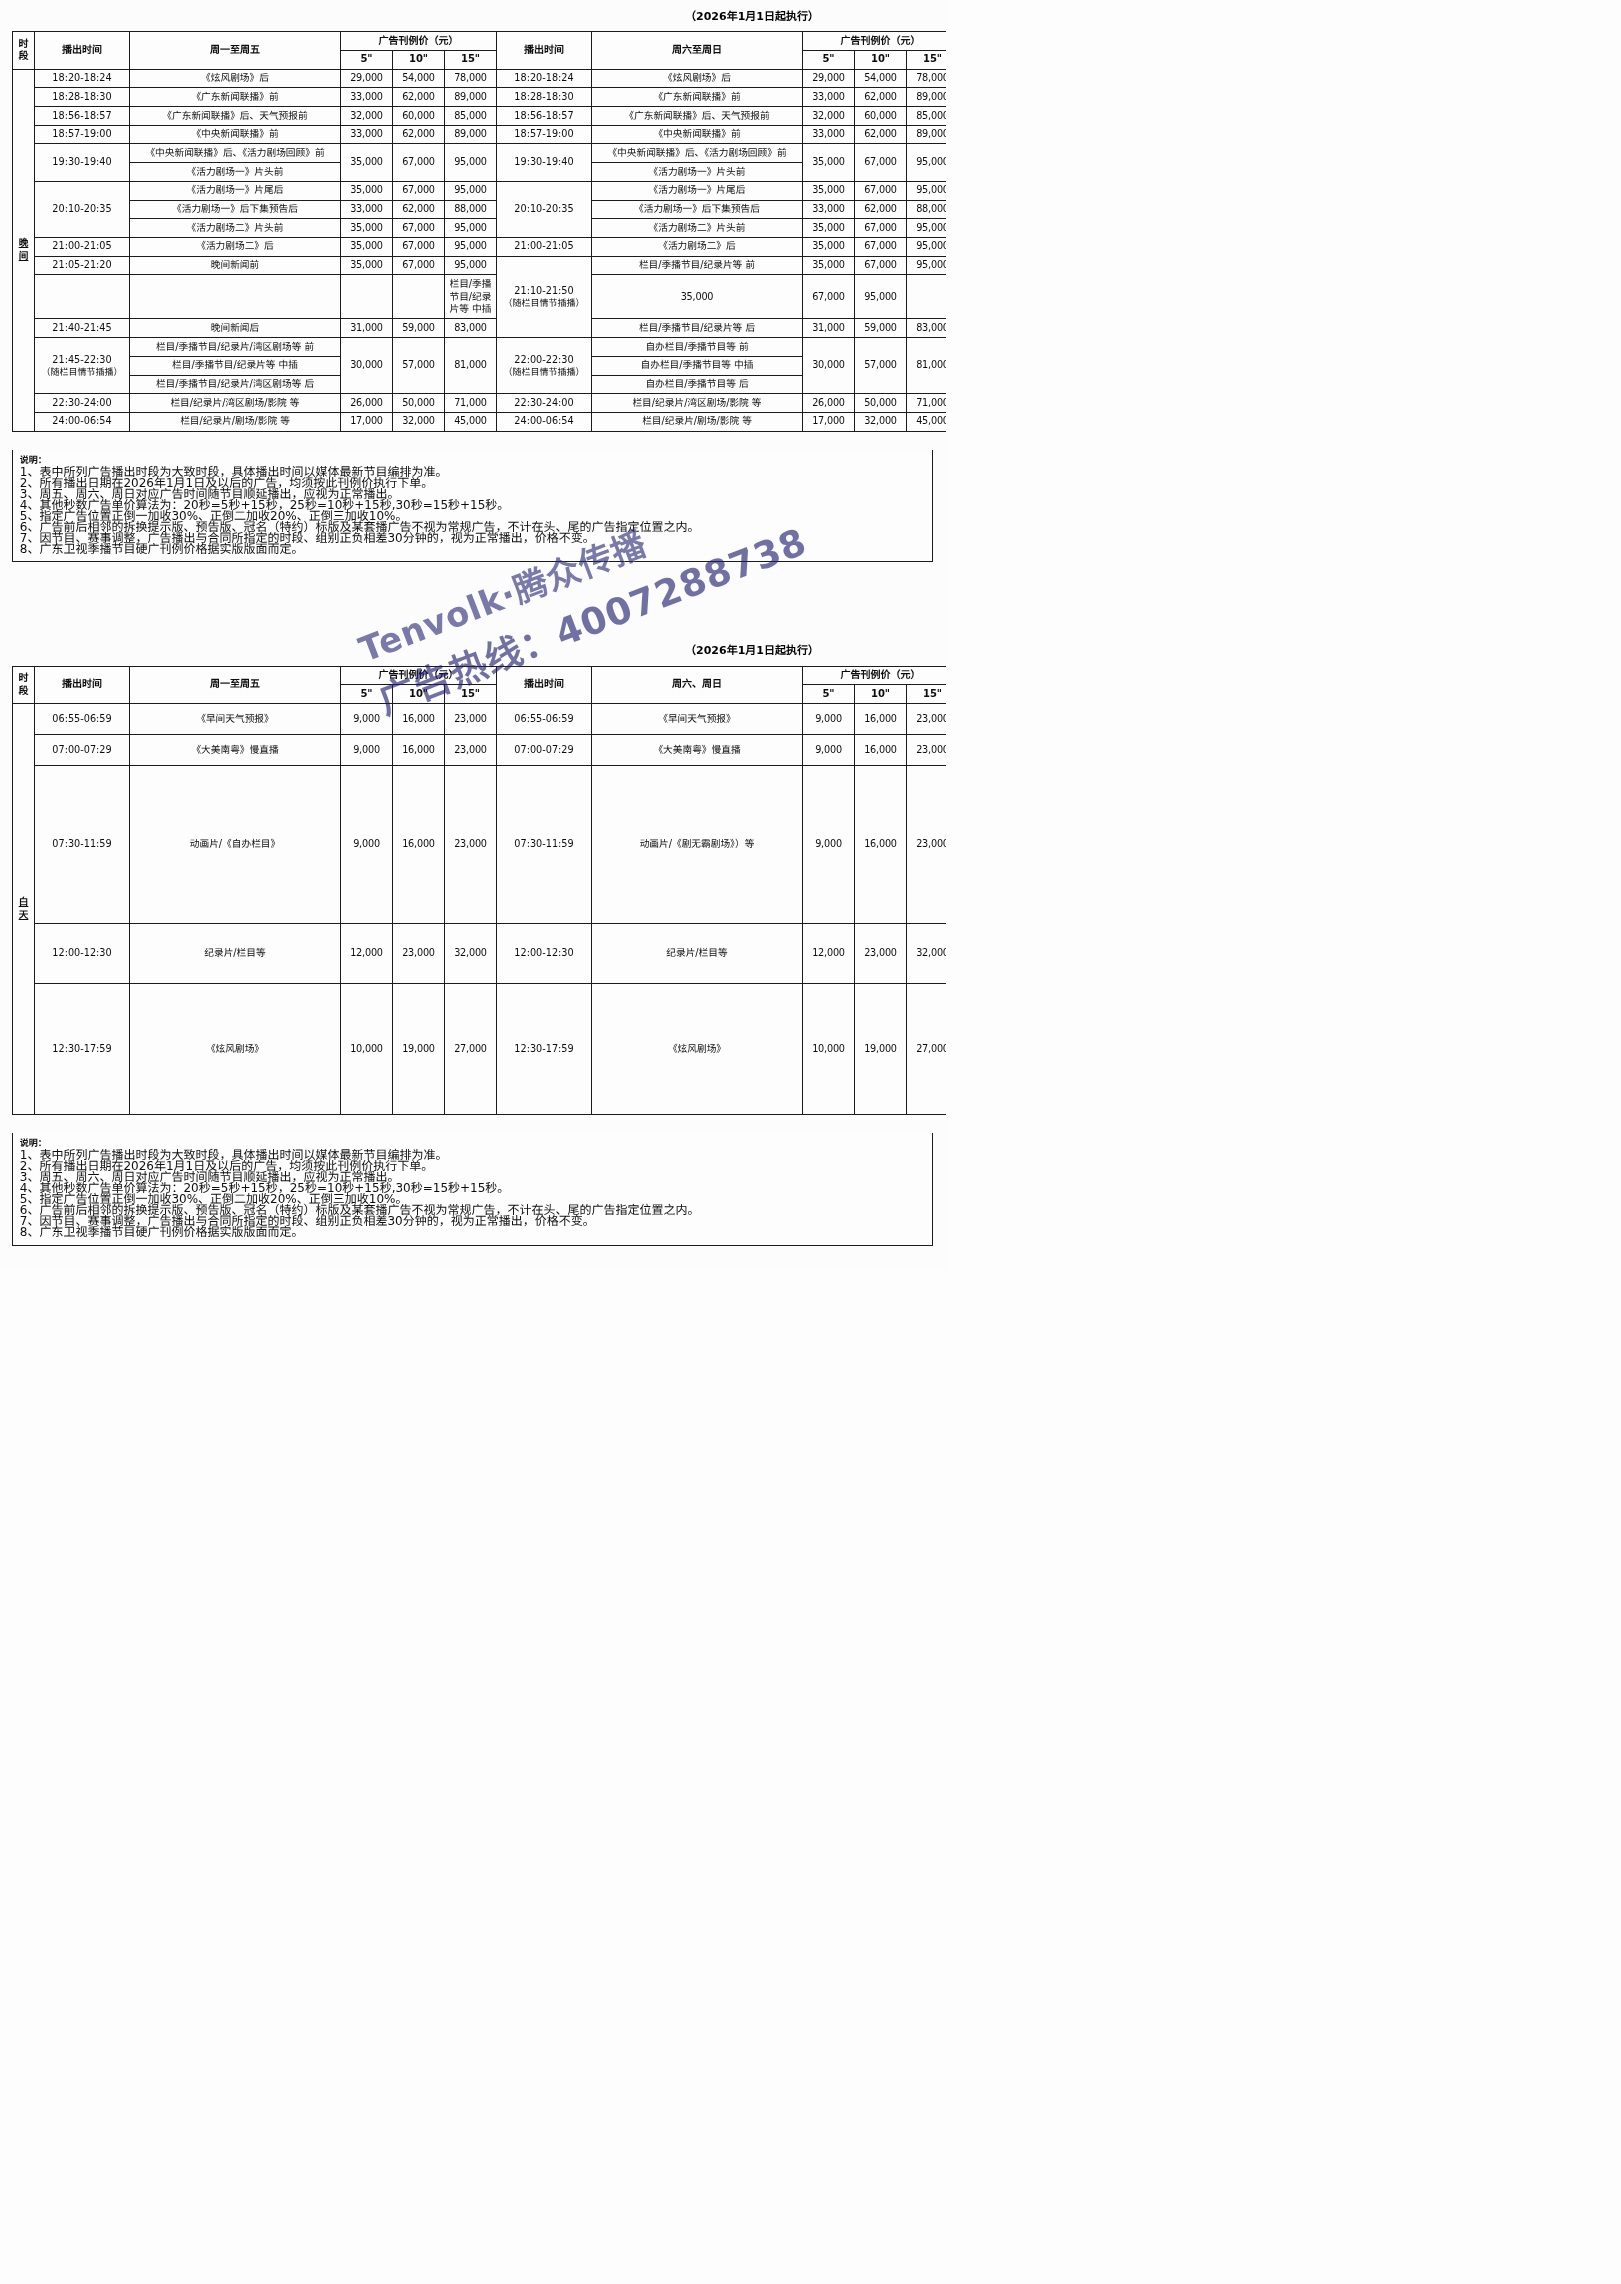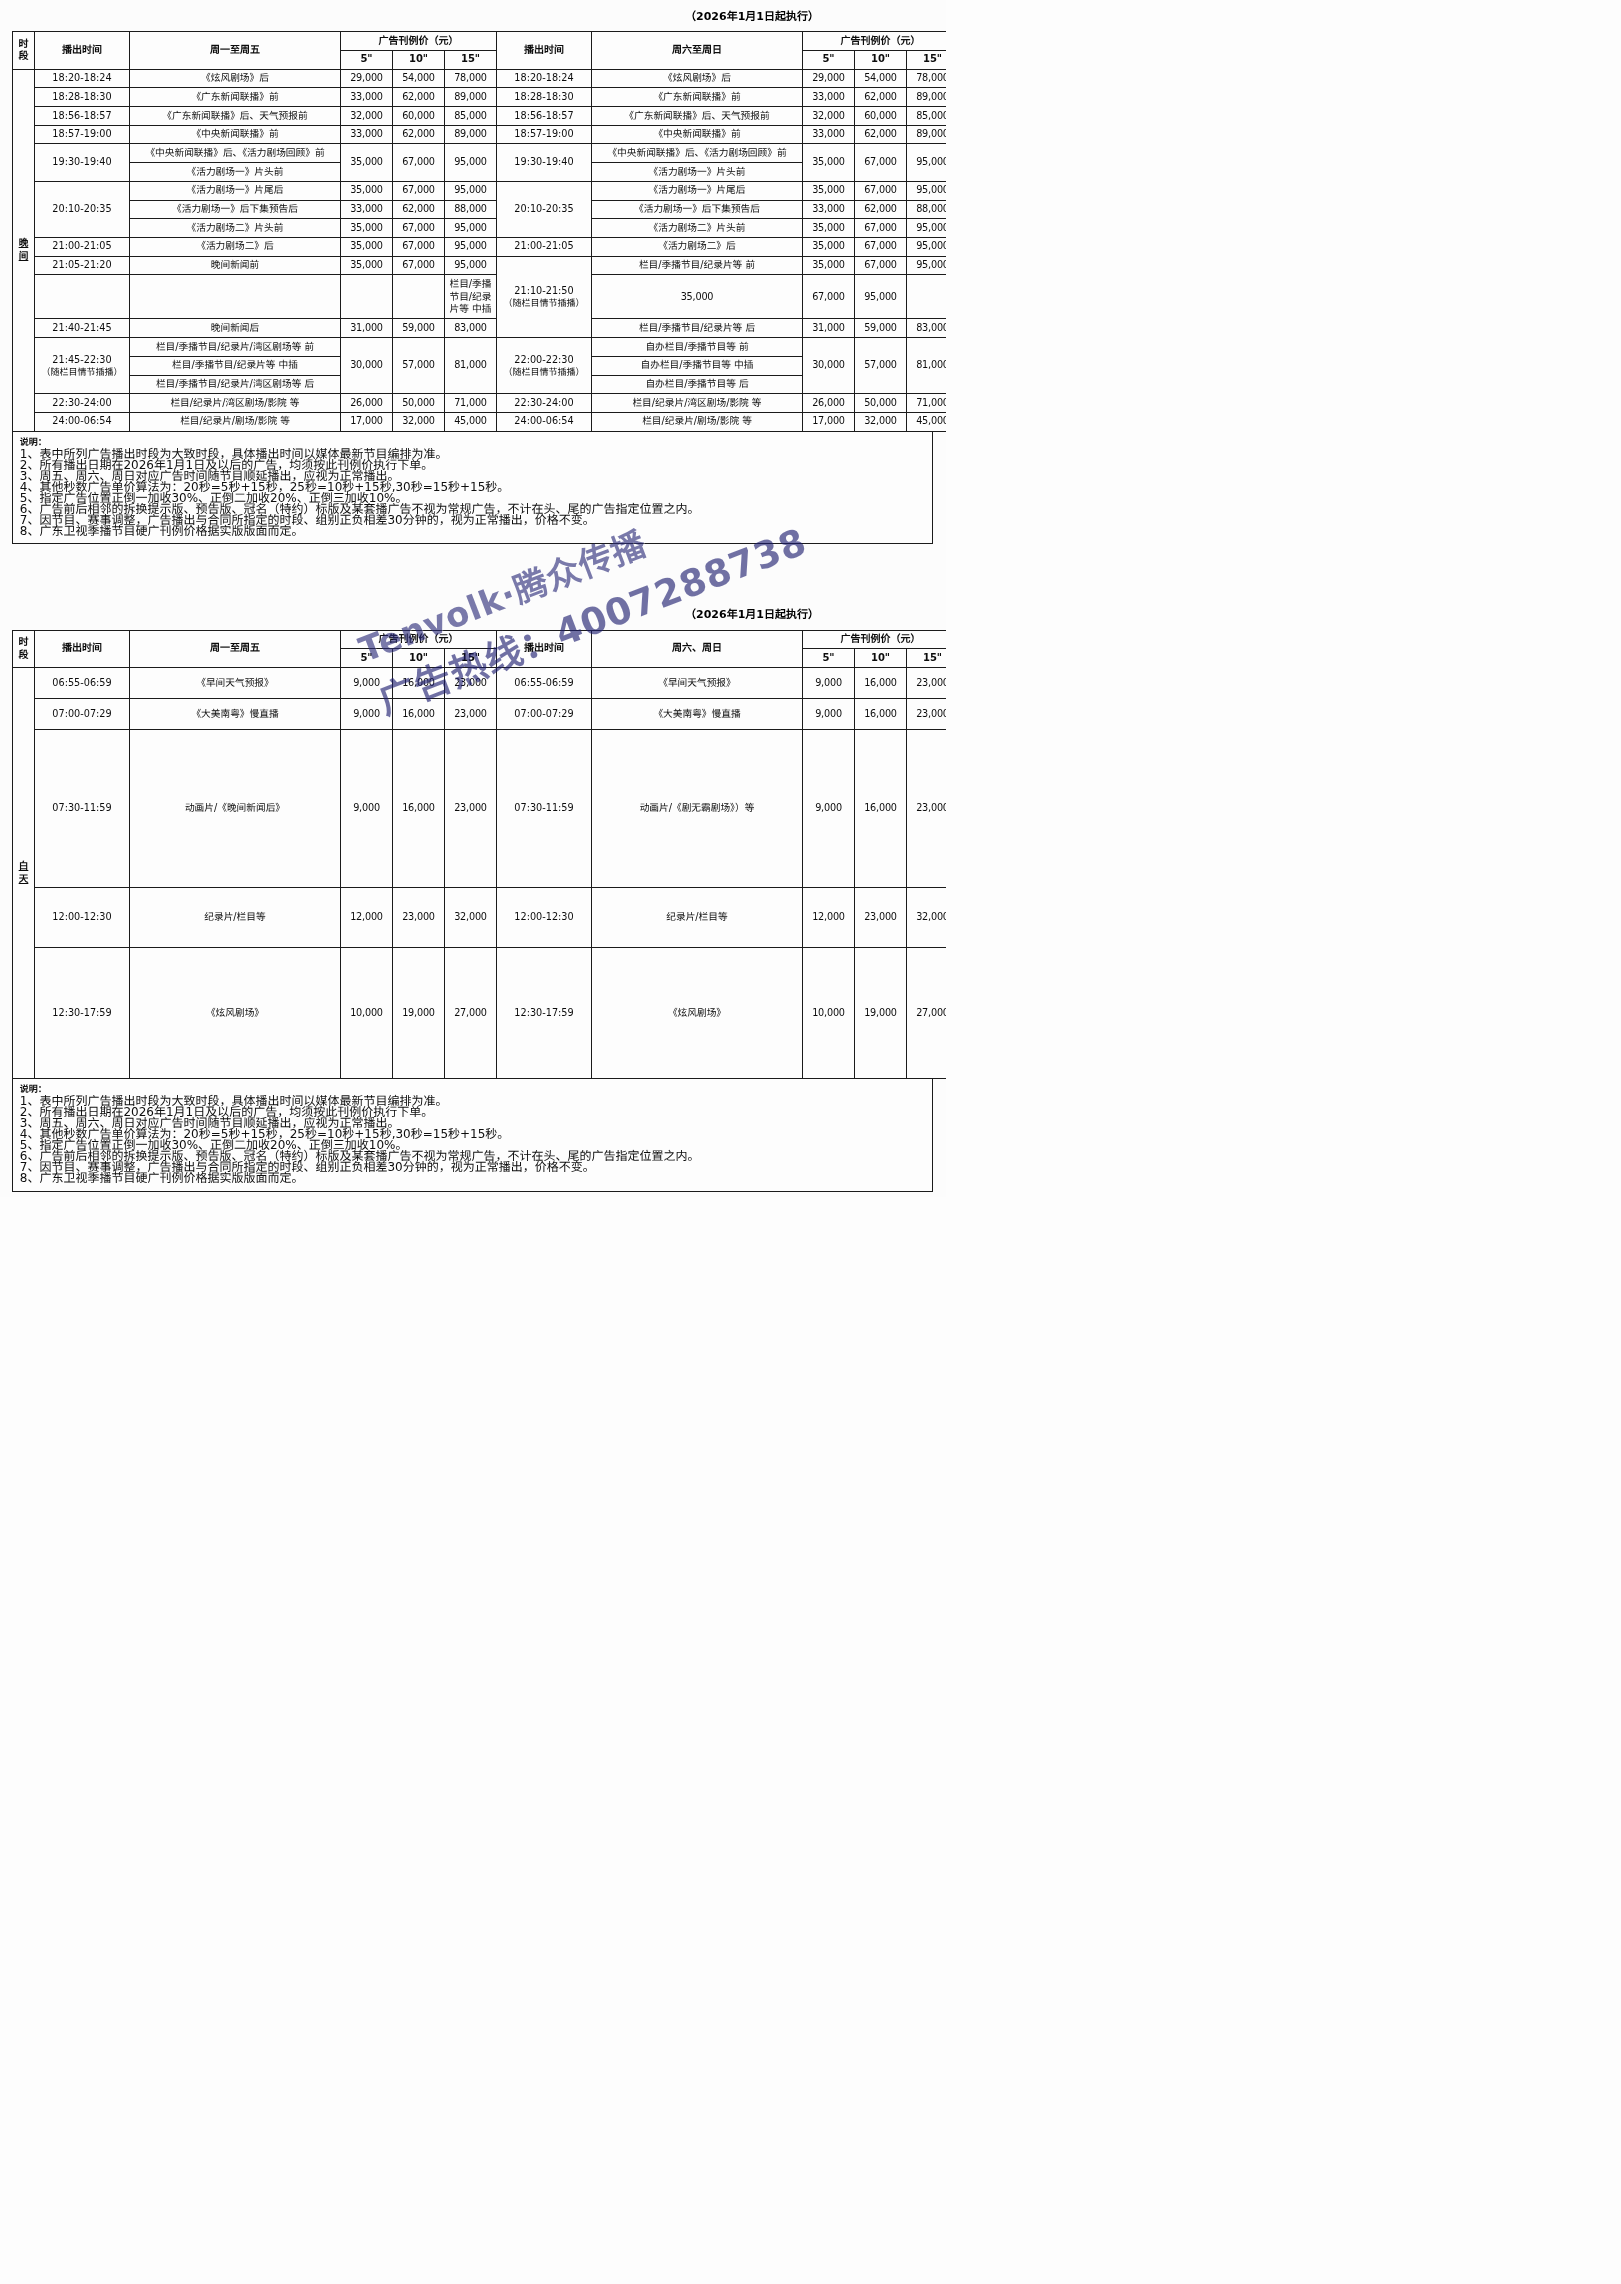--- a/index.html
+++ b/index.html
@@ -82,21 +82,21 @@
   .prog{font-size:10px;}
   .time{font-size:10px;}
   .small-note{font-size:9px;display:block;line-height:11px;}
   .hdr-price{font-size:10px;font-weight:bold;}
   .hdr-sec{font-size:10px;font-weight:bold;}
 
   
   .notes{
     border:0.8px solid #1b1b1b;
     border-top:none;
-    margin:0 12px;
+    margin:18px 12px;
     width:921px;
     box-sizing:border-box;
     padding:4.2px 6.8px 6.8px 6.8px;
     background:#fdfdfd;
   }
   .notes .nt-title{font-size:9px;font-weight:bold;line-height:12px;margin-bottom:0.8px;}
   .notes ol{margin:0;padding:0;list-style:none;}
   .notes li{
     font-size:12px;
     line-height:11px;
@@ -446,21 +446,21 @@
               <td class="num" style="height:25px;">16,000</td>
               <td class="num" style="height:25px;">23,000</td>
               <td class="time" style="height:25px;">07:00-07:29</td>
               <td class="prog" style="height:25px;">《大美南粤》慢直播</td>
               <td class="num" style="height:25px;">9,000</td>
               <td class="num" style="height:25px;">16,000</td>
               <td class="num" style="height:25px;">23,000</td>
             </tr>
             <tr>
               <td class="time" style="height:152px;">07:30-11:59</td>
-              <td class="prog" style="height:152px;">动画片/《晚间新闻后》</td>
+              <td class="prog" style="height:152px;">动画片/《自办栏目》</td>
               <td class="num" style="height:152px;">9,000</td>
               <td class="num" style="height:152px;">16,000</td>
               <td class="num" style="height:152px;">23,000</td>
               <td class="time" style="height:152px;">07:30-11:59</td>
               <td class="prog" style="height:152px;">动画片/《剧无霸剧场》）等</td>
               <td class="num" style="height:152px;">9,000</td>
               <td class="num" style="height:152px;">16,000</td>
               <td class="num" style="height:152px;">23,000</td>
             </tr>
             <tr>

